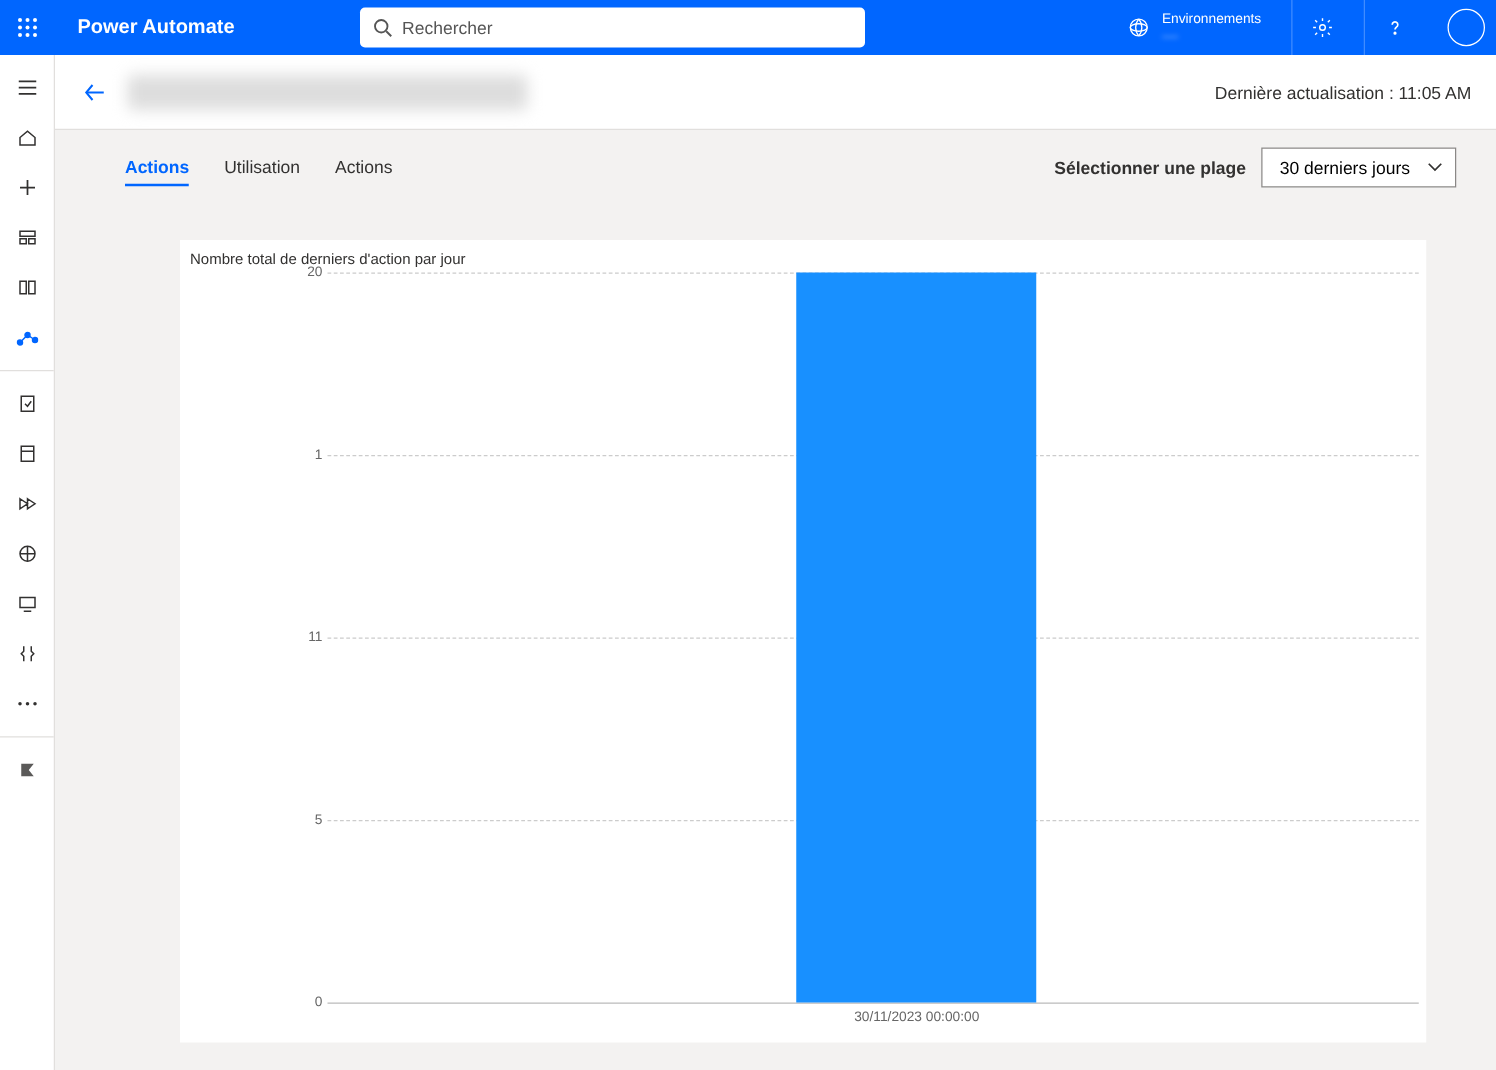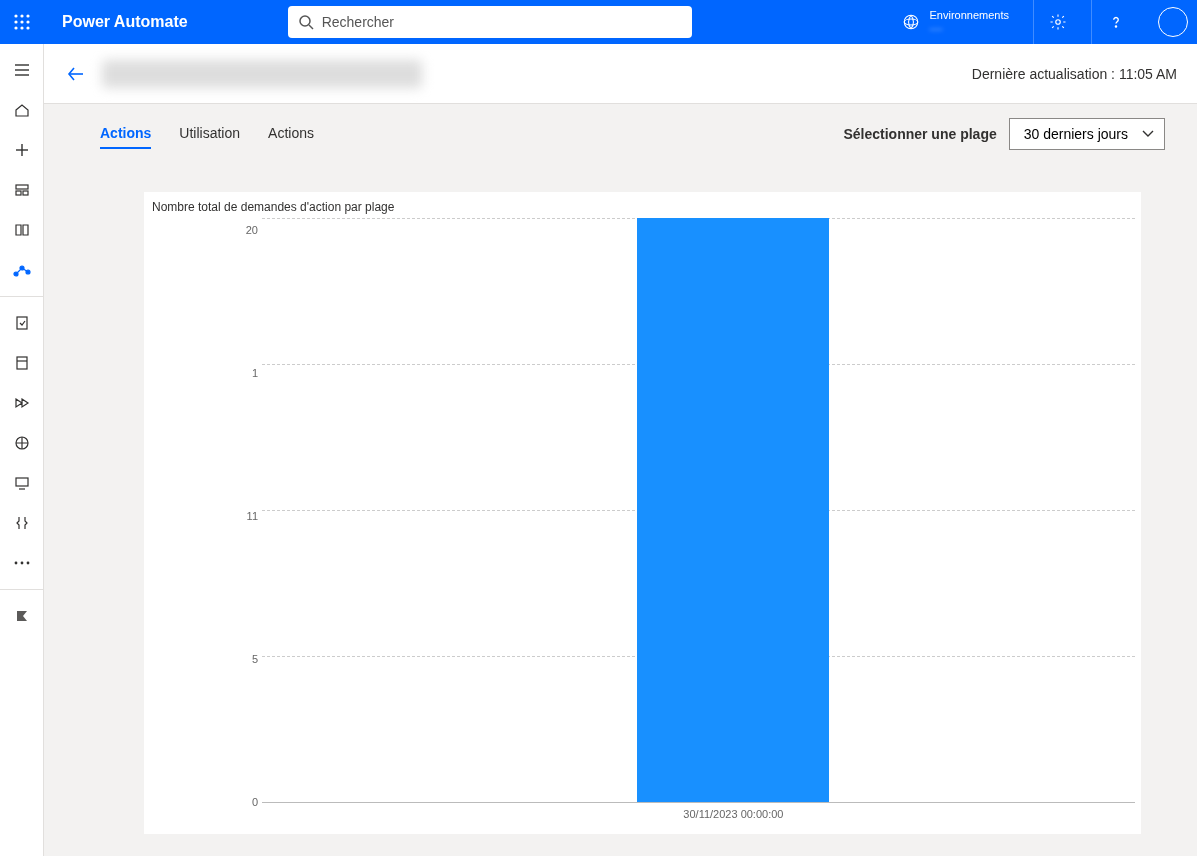--- a/index.html
+++ b/index.html
@@ -37,21 +37,21 @@
   .tab { font-size:14px; color:#323130; padding:6px 0; cursor:pointer; }
   .tab.active { color:#0066ff; font-weight:600; border-bottom:2.5px solid #0066ff; }
   .range-lbl { margin-left:auto; font-size:14px; font-weight:600; color:#323130; margin-right:12px; }
   .range-sel { height:32px; border:1px solid #8a8886; background:#fff; padding:0 36px 0 14px; font-size:14px; display:flex; align-items:center; position:relative; }
   .range-sel svg { position:absolute; right:10px; top:50%; transform:translateY(-50%); }
 
   
   .card { position:absolute; left:100px; right:56px; top:148px; bottom:22px; background:#fff; }
   .chart-title { font-size:12px; color:#323130; padding:8px 0 0 8px; }
   .plot { position:absolute; left:20px; right:6px; top:26px; bottom:32px; }
-  .yaxis { position:absolute; left:0; top:12px; bottom:0; width:98px; }
+  .yaxis { position:absolute; left:0; top:0; bottom:0; width:98px; }
   .ytick { position:absolute; right:4px; font-size:11px; color:#666; transform:translateY(-50%); }
   .plotarea { position:absolute; left:98px; right:0; top:0; bottom:0; }
   .grid { position:absolute; left:0; right:0; height:0; border-top:1px dashed #ccc; }
   .grid.solid { border-top:1px solid #bbb; }
   .bar { position:absolute; background:#1890ff; }
   .xlabel { position:absolute; font-size:11px; color:#666; transform:translateX(-50%); }
 
   svg { display:block; }
 </style>
 </head>
@@ -220,21 +220,21 @@
     <div class="range-lbl">Sélectionner une plage</div>
     <div class="range-sel">
       <span>30 derniers jours</span>
       <svg width="12" height="8" viewBox="0 0 12 8" stroke="#323130" fill="none" stroke-width="1.4">
           <polyline points="1,1 6,6 11,1"></polyline>
         </svg>
     </div>
   </div>
 
   <div class="card">
-    <div class="chart-title">Nombre total de demandes d'action par plage</div>
+    <div class="chart-title">Nombre total de derniers d'action par jour</div>
     <div class="plot">
       <div class="yaxis">
         <span class="ytick" style="top:0%">20</span>
         <span class="ytick" style="top:25%">1</span>
         <span class="ytick" style="top:50%">11</span>
         <span class="ytick" style="top:75%">5</span>
         <span class="ytick" style="top:100%">0</span>
       </div>
       <div class="plotarea">
         <div class="grid" style="top:0%"></div>

